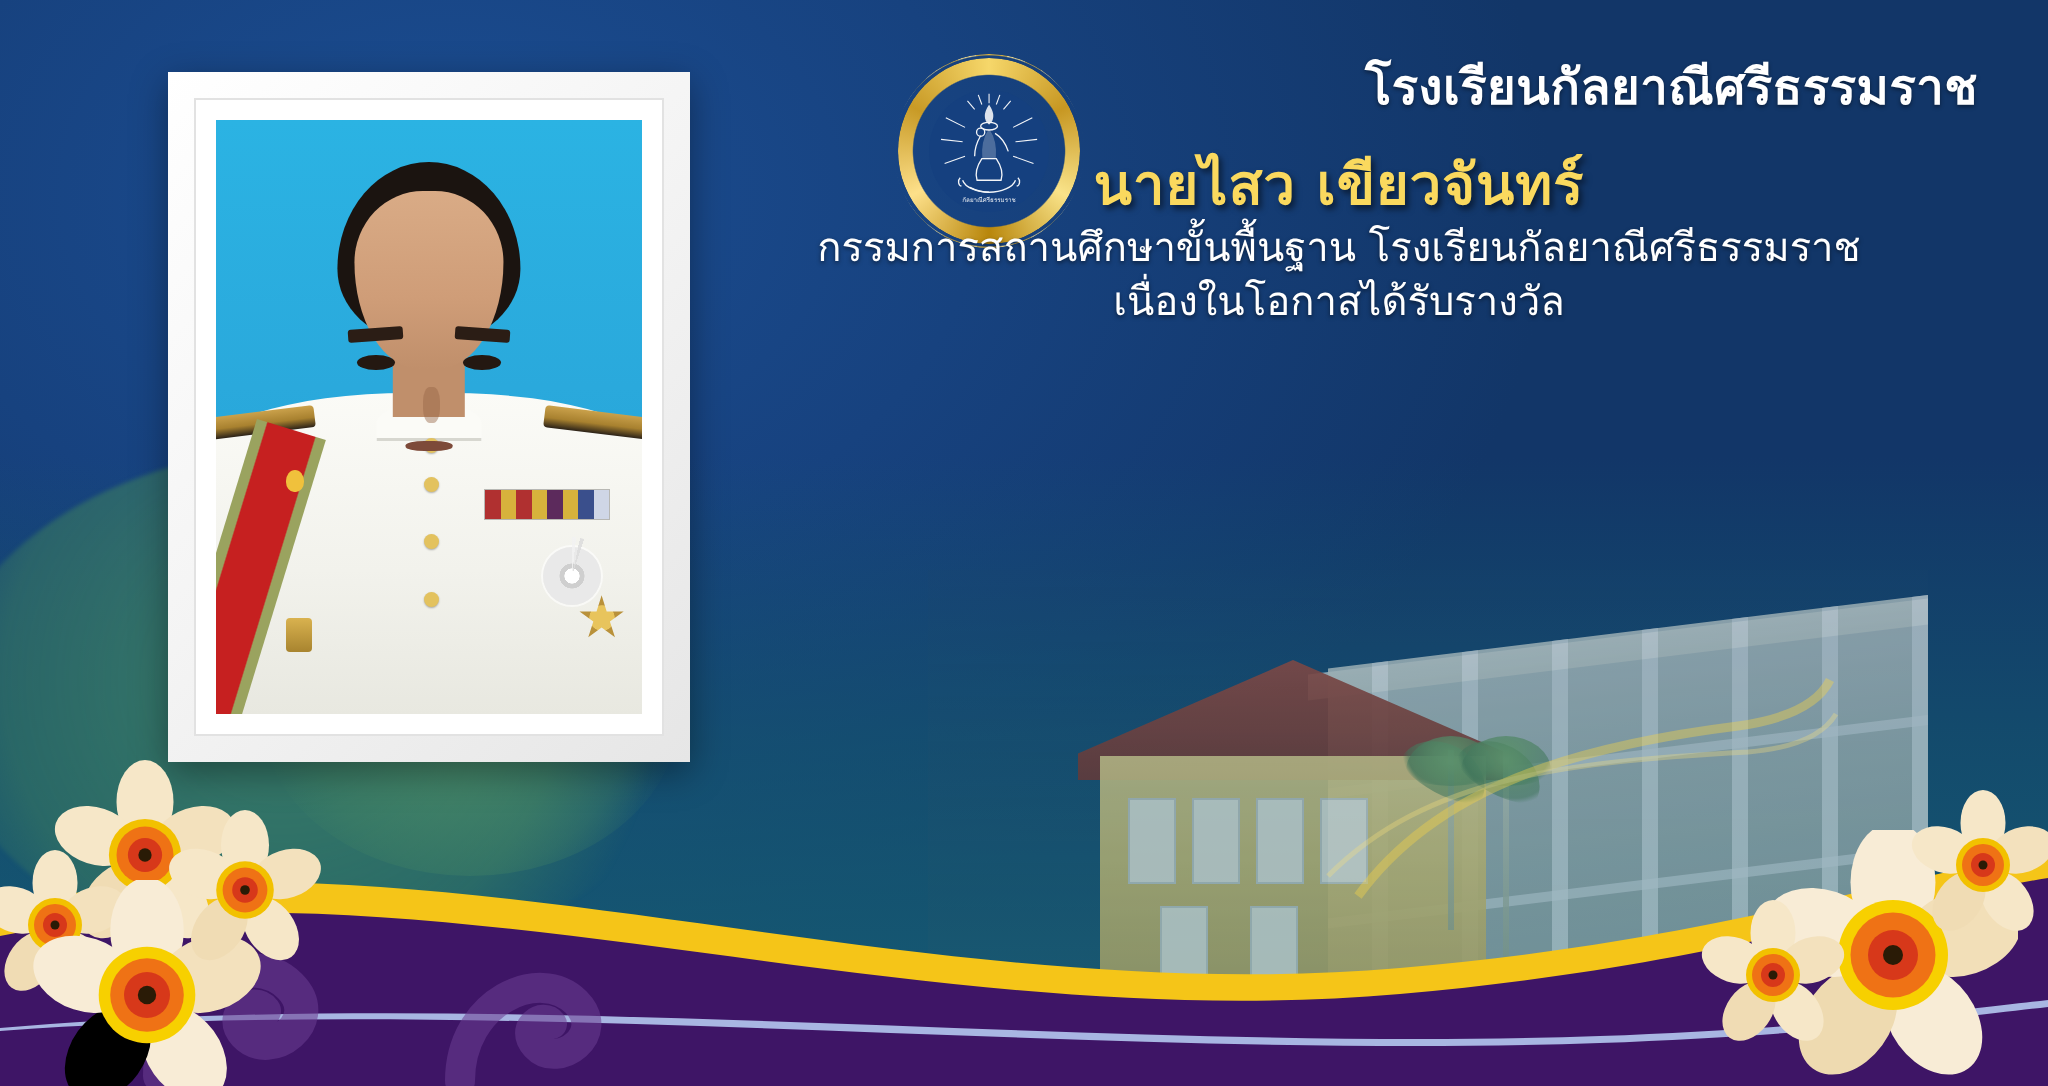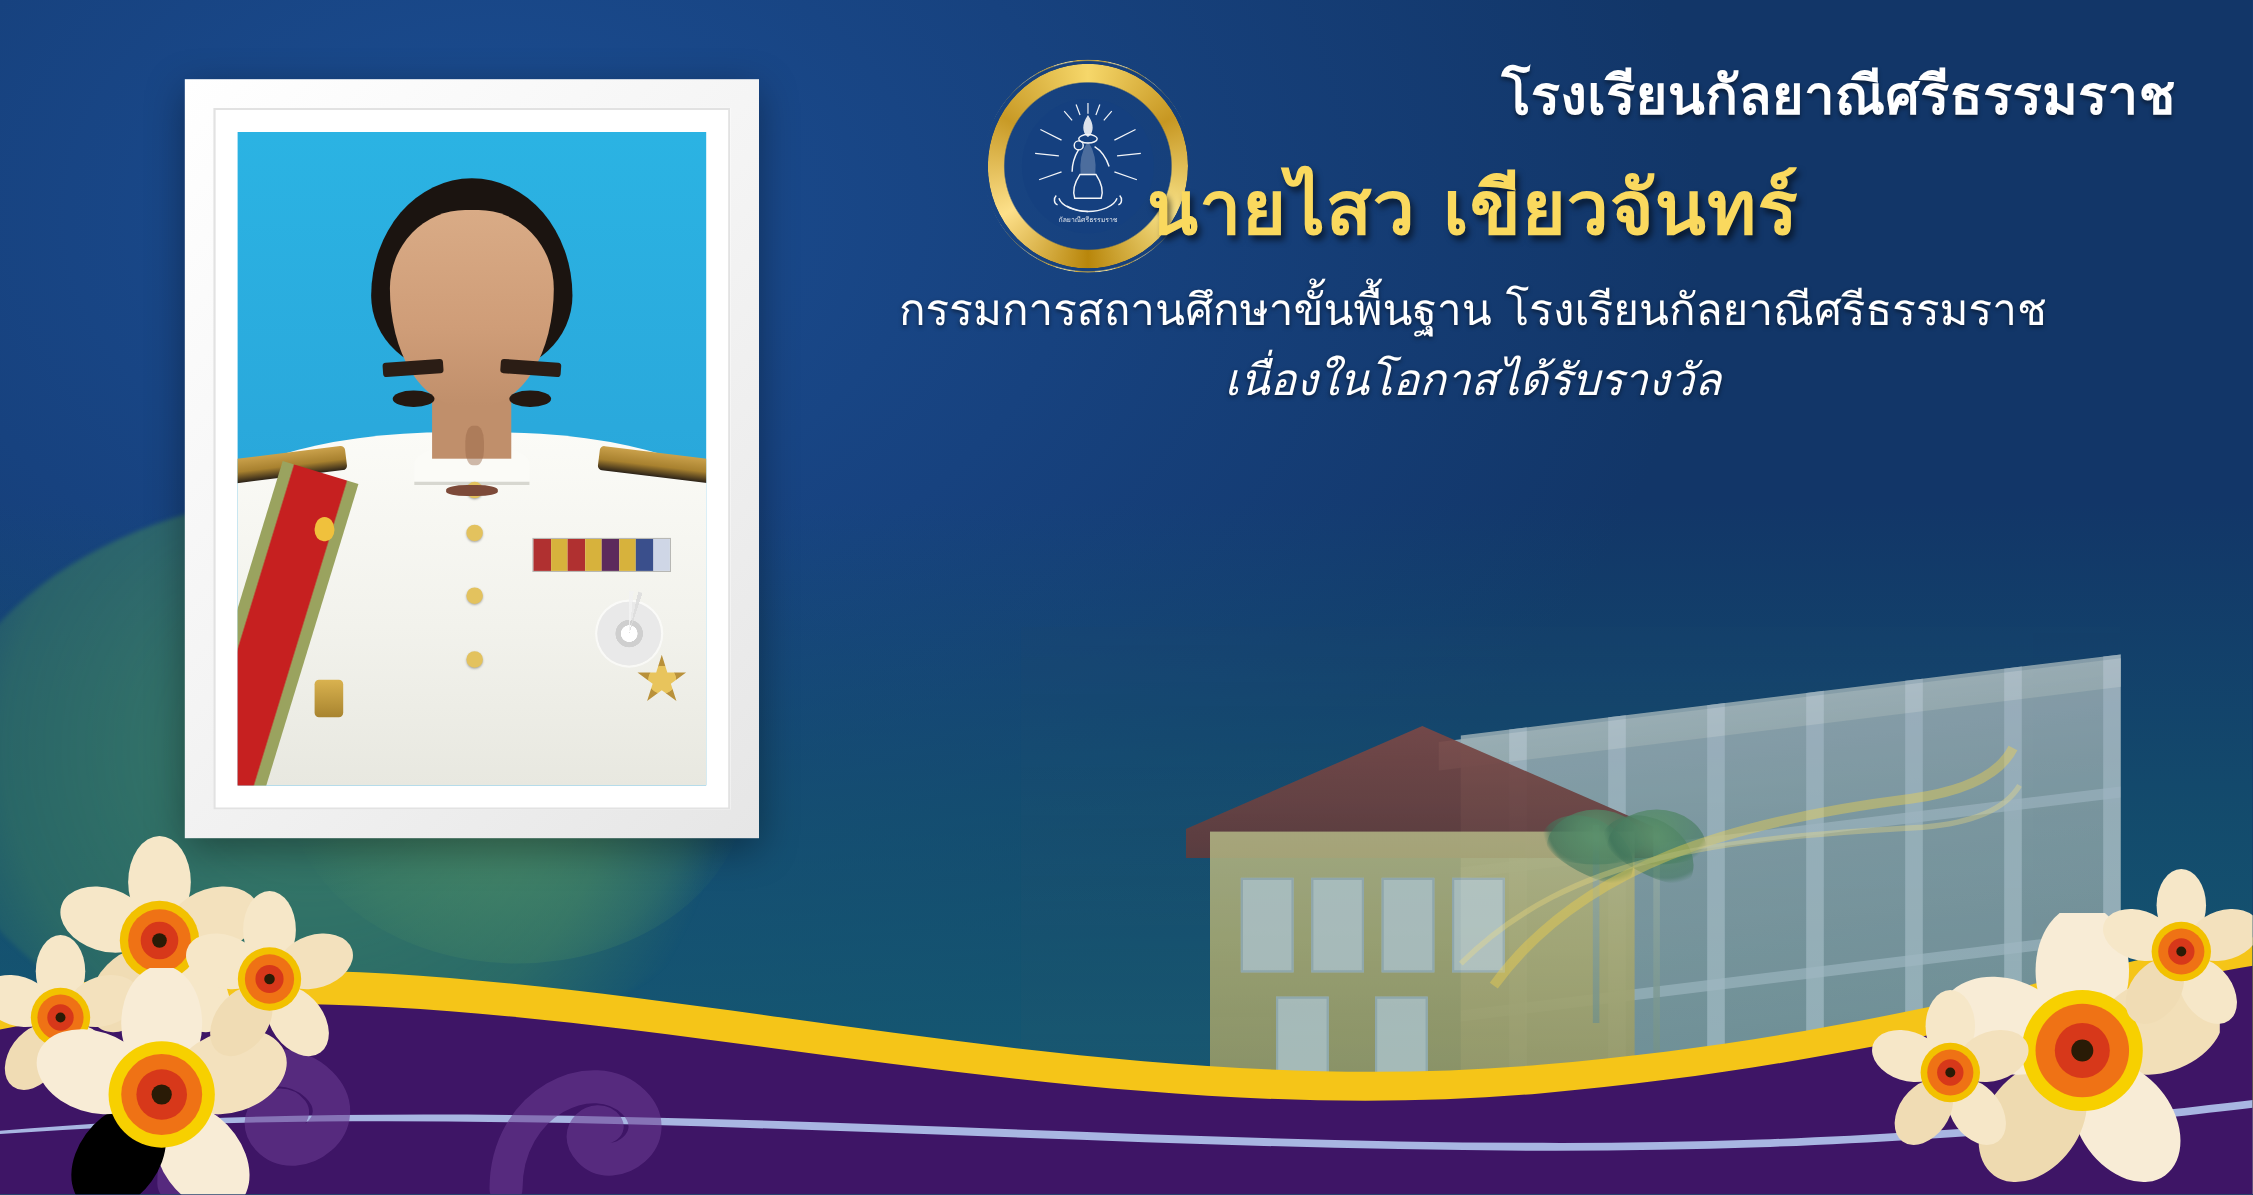--- a/index.html
+++ b/index.html
@@ -202,30 +202,30 @@
     text-shadow:0 2px 4px rgba(0,0,0,.45);
     letter-spacing:.5px;white-space:nowrap;
   }
   .t-congrats{
     color:#ffffff;font-size:53px;font-weight:bold;line-height:1.2;
     text-shadow:0 2px 5px rgba(0,0,0,.45);
     margin-top:4px;padding-left:160px;white-space:nowrap;
   }
   .t-name{
     margin-top:38px;
-    color:#fad95e;font-size:68px;font-weight:bold;line-height:1.1;
+    color:#fad95e;font-size:56px;font-weight:bold;line-height:1.1;
     text-shadow:3px 4px 6px rgba(0,0,0,.55);
     letter-spacing:1px;white-space:nowrap;
   }
   .t-role,.t-occasion,.t-from{
     color:#ffffff;font-size:40px;line-height:1.35;
     text-shadow:0 2px 4px rgba(0,0,0,.5);white-space:nowrap;
   }
-  .t-role{margin-top:26px;}
-  .t-occasion{margin-top:10px;font-style:italic;}
+  .t-role{margin-top:4px;}
+  .t-occasion{margin-top:0;}
   .t-award{
     margin-top:6px;
     color:#fad95e;font-size:48px;font-weight:bold;line-height:1.25;
     text-shadow:2px 3px 5px rgba(0,0,0,.55);white-space:nowrap;
   }
   .t-from{margin-top:6px;}
   .t-date{
     margin-top:22px;
     color:#ffffff;font-size:35px;line-height:1.3;
     text-shadow:0 2px 4px rgba(0,0,0,.5);white-space:nowrap;

